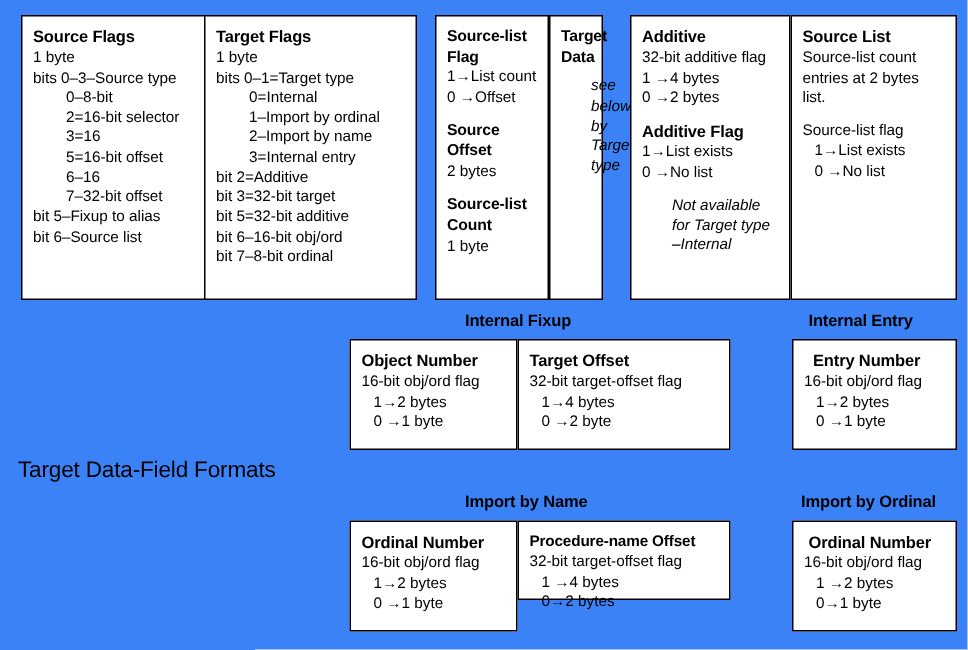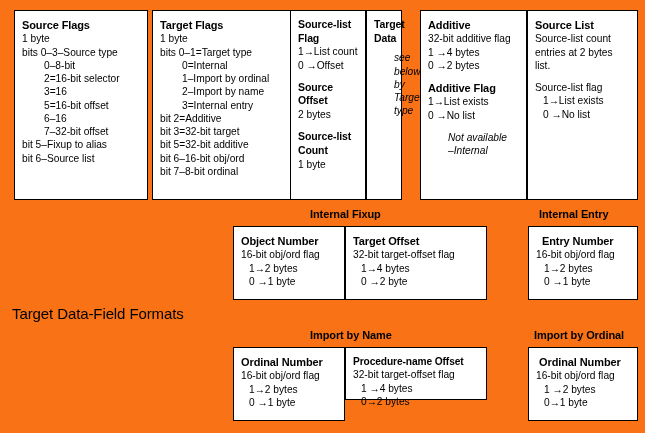--- a/index.html
+++ b/index.html
@@ -4,21 +4,21 @@
 <style>
   html, body {
     margin: 0;
     padding: 0;
     background: #ffffff;
   }
   #page {
     position: relative;
     width: 645px;
     height: 433px;
-    background: #f97316;
+    background: #3b82f6;
     font-family: "Liberation Sans", sans-serif;
     color: #000000;
     overflow: hidden;
   }
   .box {
     position: absolute;
     box-sizing: border-box;
     border: 1.6px solid #000;
     background: #fff;
     padding: 7px 6px 4px 7px;
@@ -75,21 +75,21 @@
     <div class="ln ind1">0–8-bit</div>
     <div class="ln ind1">2=16-bit selector</div>
     <div class="ln ind1">3=16</div>
     <div class="ln ind1">5=16-bit offset</div>
     <div class="ln ind1">6–16</div>
     <div class="ln ind1">7–32-bit offset</div>
     <div class="ln">bit 5–Fixup to alias</div>
     <div class="ln">bit 6–Source list</div>
   </div>
 
-  <div class="box" style="left:152px; top:10px; width:142px; height:190px;">
+  <div class="box" style="left:136px; top:10px; width:142px; height:190px;">
     <div class="hdr">Target Flags</div>
     <div class="ln">1 byte</div>
     <div class="ln">bits 0–1=Target type</div>
     <div class="ln ind1">0=Internal</div>
     <div class="ln ind1">1–Import by ordinal</div>
     <div class="ln ind1">2–Import by name</div>
     <div class="ln ind1">3=Internal entry</div>
     <div class="ln">bit 2=Additive</div>
     <div class="ln">bit 3=32-bit target</div>
     <div class="ln">bit 5=32-bit additive</div>
@@ -123,20 +123,21 @@
     <div class="hdr">Additive</div>
     <div class="ln">32-bit additive flag</div>
     <div class="ln">1 →4 bytes</div>
     <div class="ln">0 →2 bytes</div>
     <div class="gap"></div>
     <div class="hdr">Additive Flag</div>
     <div class="ln">1→List exists</div>
     <div class="ln">0 →No list</div>
     <div class="gap"></div>
     <div class="ital">Not available</div>
+    <div class="ital">for Target type</div>
     <div class="ital">–Internal</div>
   </div>
 
   <div class="box" style="left:527px; top:10px; width:111px; height:190px;">
     <div class="hdr">Source List</div>
     <div class="ln">Source-list count</div>
     <div class="ln">entries at 2 bytes</div>
     <div class="ln">list.</div>
     <div class="gap"></div>
     <div class="ln">Source-list flag</div>

